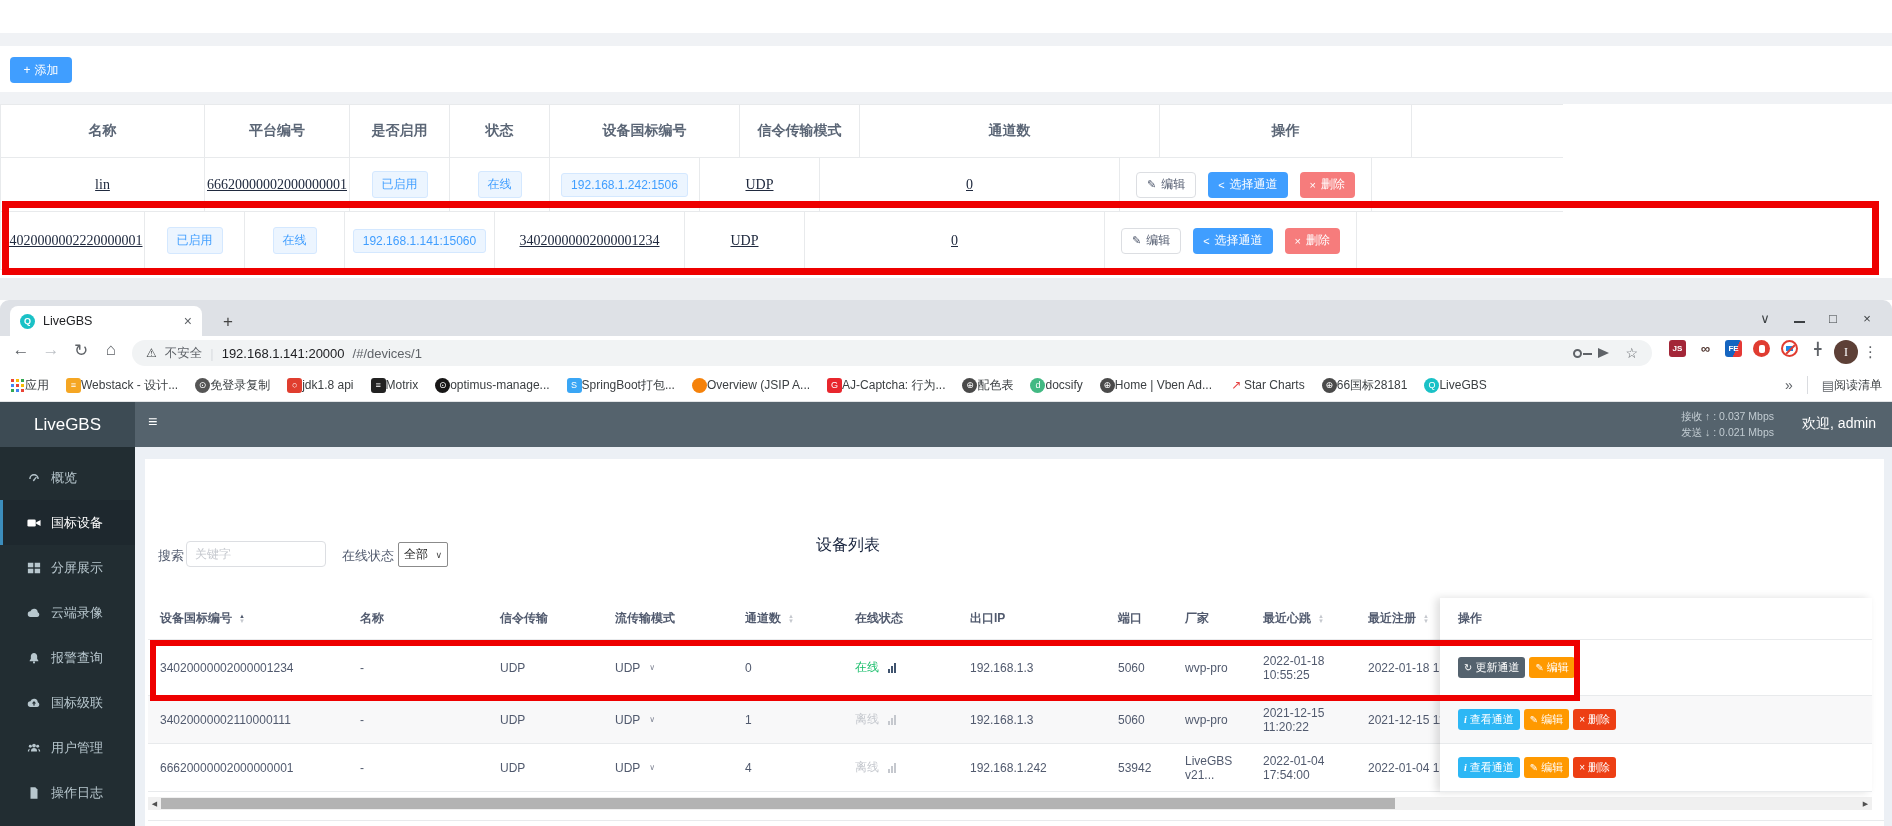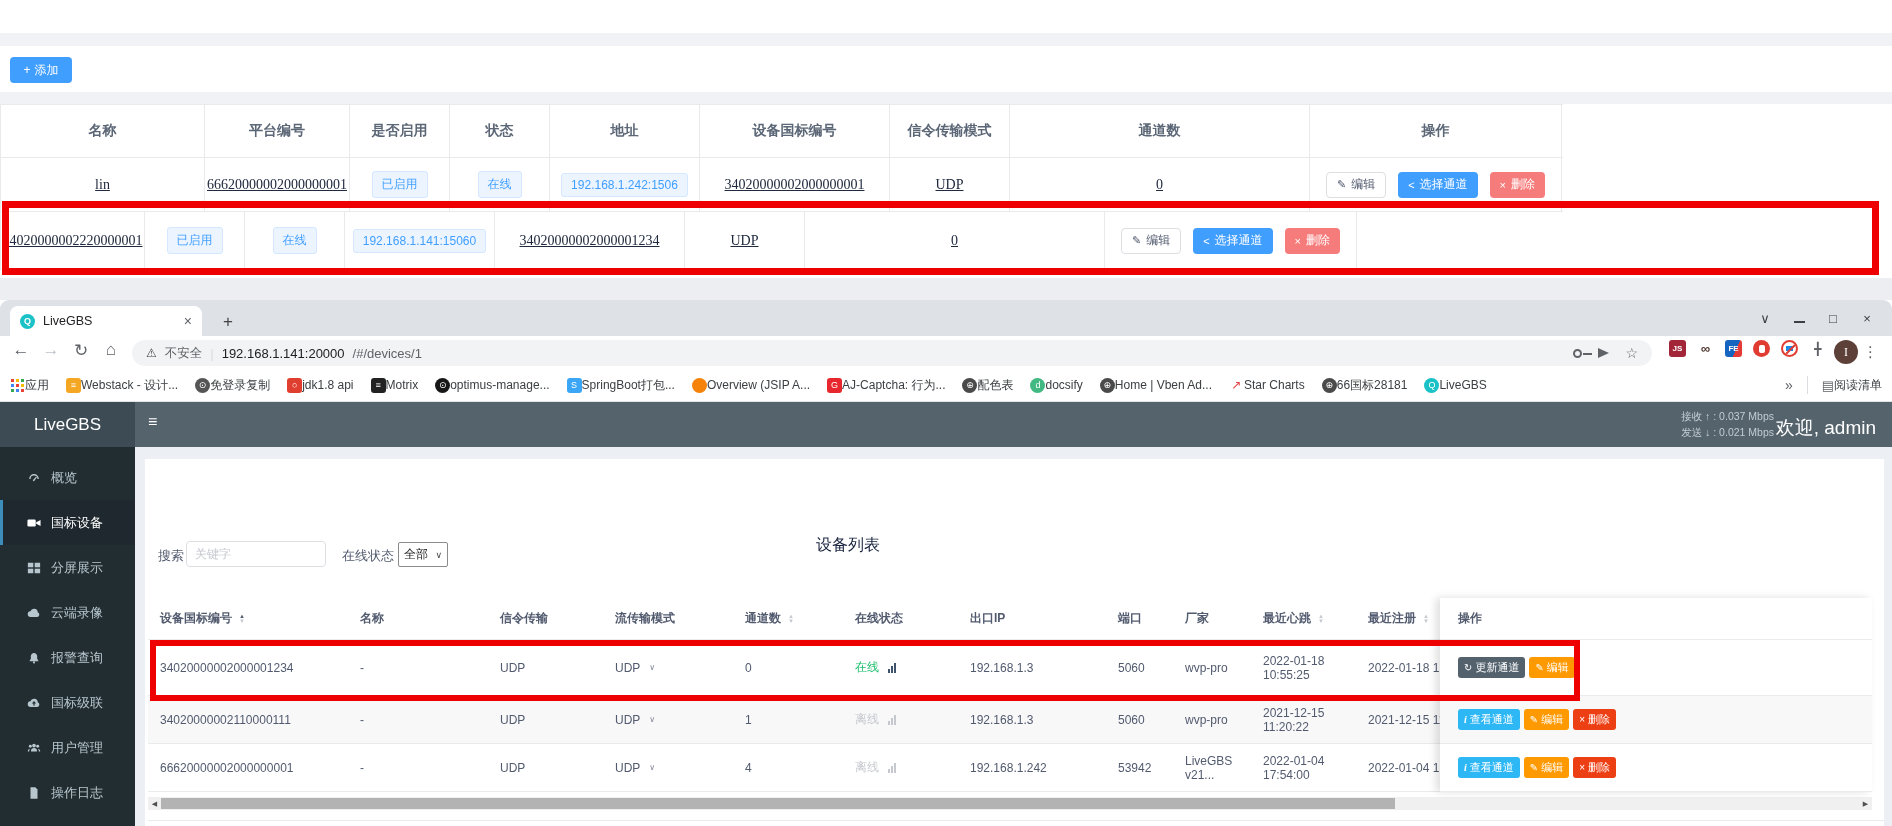--- a/index.html
+++ b/index.html
@@ -94,21 +94,21 @@
   .bm-right { margin-left:auto; display:flex; align-items:center; gap:14px; }
   .bm-ovf { color:#5f6368; font-size:14px; cursor:pointer; }
   .bm-div { width:1px; height:18px; background:#dadce0; }
 
   
   .app-header { left:0; top:402px; width:1892px; height:45px; background:#55636d; }
   .brand { position:absolute; left:0; top:0; width:135px; height:45px; background:#3d4b54; color:#fff;
            font-size:17px; display:flex; align-items:center; justify-content:center; cursor:pointer; }
   .burger { position:absolute; left:148px; top:11px; color:#fff; font-size:16px; cursor:pointer; }
   .stats { position:absolute; right:118px; top:6px; text-align:left; font-size:10.5px; color:#c2ccd2; line-height:16px; }
-  .welcome { position:absolute; right:16px; top:13px; color:#fff; font-size:19px; cursor:pointer; }
+  .welcome { position:absolute; right:16px; top:13px; color:#fff; font-size:14px; cursor:pointer; }
 
   .sidebar { left:0; top:447px; width:135px; height:379px; background:#222d32; padding-top:8px; }
   .side-item { height:45px; display:flex; align-items:center; padding-left:24px; gap:10px; color:#b8c7ce;
                font-size:13px; cursor:pointer; border-left:3px solid transparent; }
   .side-item svg { width:14px; height:14px; fill:currentColor; flex:none; }
   .side-item.active { background:#1e282e; color:#fff; border-left-color:#3c8dbc; }
 
   .content { left:135px; top:447px; width:1757px; height:379px; background:#ecf0f5; }
   .panel { left:145px; top:459px; width:1739px; height:367px; background:#fff; }
   .dev-title { left:148px; top:535px; width:1400px; text-align:center; font-size:16px; color:#17233d; }
@@ -164,21 +164,20 @@
     <span>添加</span>
   </div>
   <div class="abs band b2"></div>
 
   <div class="abs pf-table">
     <div class="pf-row pf-head">
       <div class="pf-cell tc1">名称</div>
       <div class="pf-cell tc2">平台编号</div>
       <div class="pf-cell tc3">是否启用</div>
       <div class="pf-cell tc4">状态</div>
-      <div class="pf-cell tc5">地址</div>
       <div class="pf-cell tc6">设备国标编号</div>
       <div class="pf-cell tc7">信令传输模式</div>
       <div class="pf-cell tc8">通道数</div>
       <div class="pf-cell tc9">操作</div>
     </div>
 
     <div class="pf-row pf-r1">
       <div class="pf-cell tc1">
           <span class="pf-val">lin</span>
         </div>
@@ -186,23 +185,20 @@
           <span class="pf-val">66620000002000000001</span>
         </div>
       <div class="pf-cell tc3">
           <span class="tag">已启用</span>
         </div>
       <div class="pf-cell tc4">
           <span class="tag">在线</span>
         </div>
       <div class="pf-cell tc5">
           <span class="tag">192.168.1.242:1506</span>
-        </div>
-      <div class="pf-cell tc6">
-          <span class="pf-val">34020000002000000001</span>
         </div>
       <div class="pf-cell tc7">
           <span class="pf-val">UDP</span>
         </div>
       <div class="pf-cell tc8">
           <span class="pf-val">0</span>
         </div>
       <div class="pf-cell tc9">
         <span class="pbtn pbtn-edit">
             <span class="ic">✎</span>

